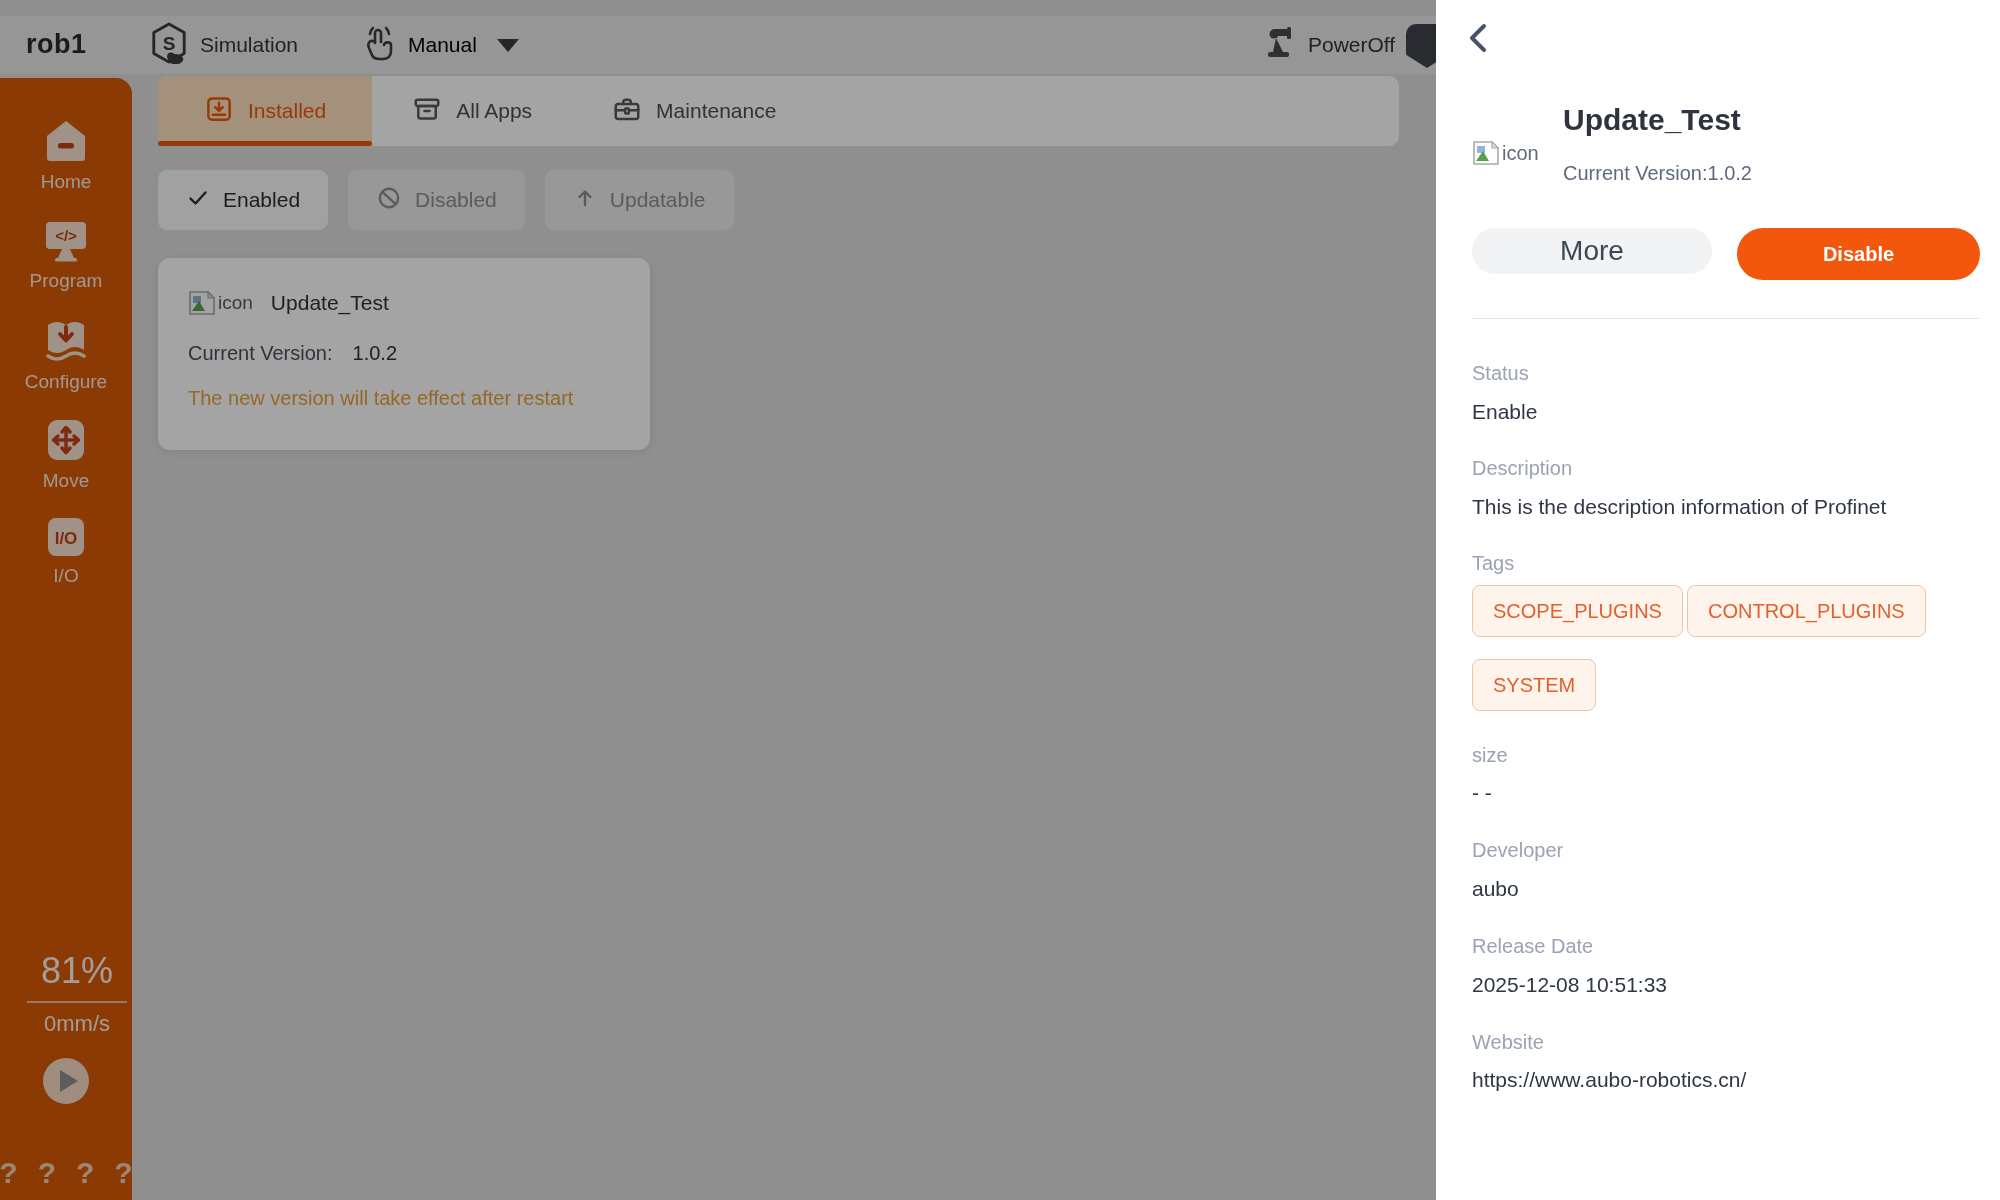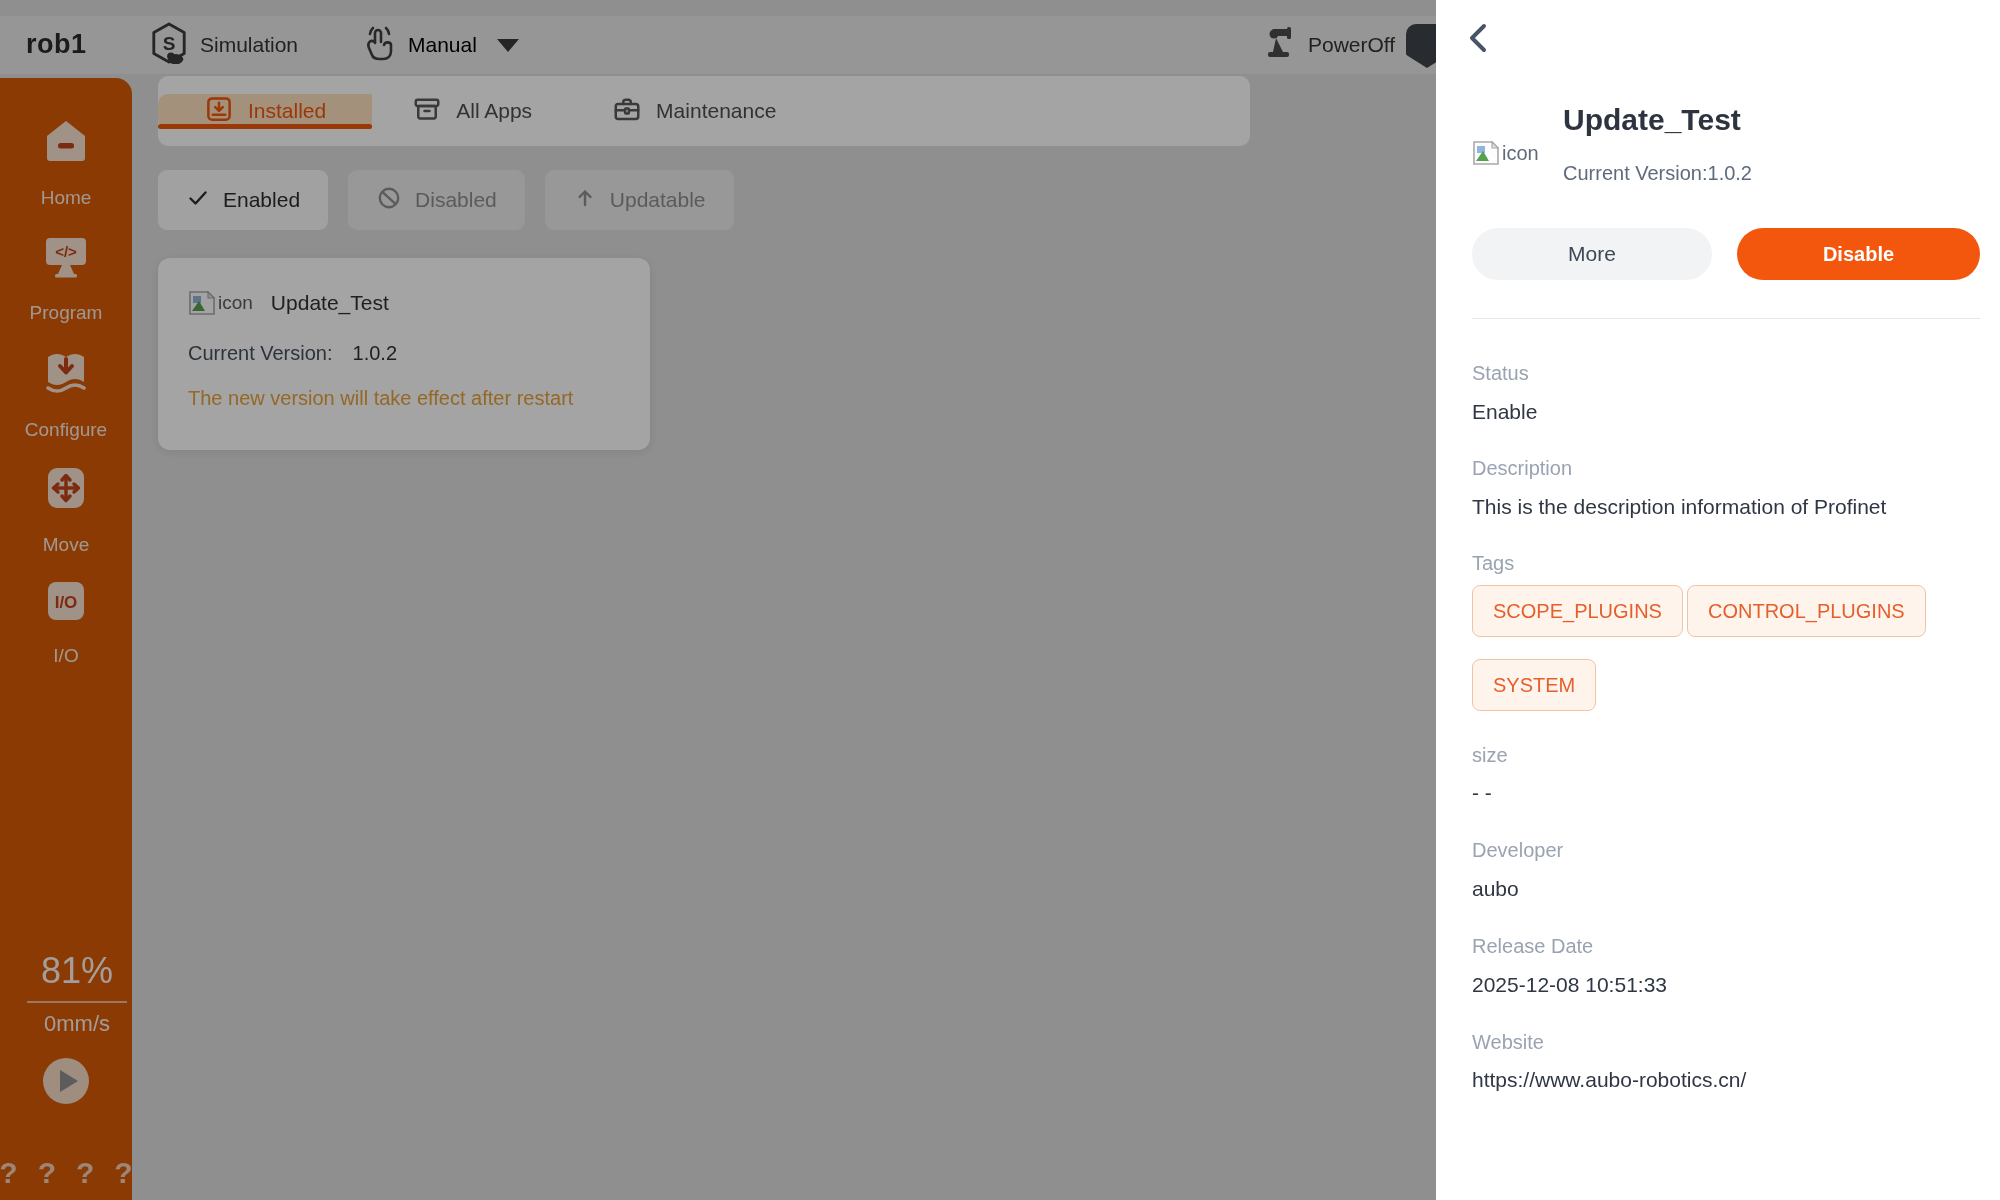--- a/index.html
+++ b/index.html
@@ -16,35 +16,35 @@
   .tb-power { left:1266px; }
   .tb-label { font-size:21px; color:#343434; }
   .tb-label.muted { color:#000000; }
   .caret-down { width:0; height:0; border-left:11px solid transparent; border-right:11px solid transparent; border-top:13px solid #3a3a3a; margin-left:8px; }
   .shield-partial { position:absolute; left:1406px; top:8px; width:42px; height:44px; background:#3f434b; border-radius:10px 10px 16px 16px; clip-path:polygon(0 0,100% 0,100% 70%,50% 100%,0 70%); }
 
   
   .sidebar { position:absolute; left:0; top:78px; width:132px; height:1122px; background:#d85b06; border-top-right-radius:16px; z-index:1; }
   .nav { display:flex; flex-direction:column; align-items:center; padding-top:40px; }
   .nav-item { display:flex; flex-direction:column; align-items:center; margin-bottom:24px; cursor:pointer; }
-  .nav-item .nav-label { margin-top:19px; font-size:19px; color:rgba(255,255,255,0.88); }
+  .nav-item .nav-label { margin-top:3px; font-size:19px; color:rgba(255,255,255,0.88); }
   .two-tone-cream { fill:rgba(255,253,248,0.85); }
   .two-tone-accent { fill:#c3441a; }
   .two-tone-accent-stroke { stroke:#c3441a; fill:none; }
   .speed-block { position:absolute; left:0; top:872px; width:154px; text-align:center; }
   .speed-pct { font-size:36px; color:rgba(255,255,255,0.95); font-weight:500; }
   .speed-rule { width:100px; margin:9px auto 8px auto; border:none; border-top:2px solid rgba(255,255,255,0.6); }
   .speed-val { font-size:22px; color:rgba(255,255,255,0.92); }
   .play-btn { position:absolute; left:43px; top:980px; width:46px; height:46px; border-radius:50%; background:rgba(255,255,255,0.78); display:flex; align-items:center; justify-content:center; cursor:pointer; }
   .play-tri { width:0; height:0; border-top:11px solid transparent; border-bottom:11px solid transparent; border-left:18px solid #8f8f8f; margin-left:5px; }
   .help-row { position:absolute; left:0; bottom:10px; width:132px; display:flex; justify-content:center; gap:20px; }
   .help-glyph { font-size:30px; color:rgba(255,255,255,0.72); font-weight:700; }
 
   
-  .tabstrip { position:absolute; left:158px; top:76px; width:1092px; height:70px; background:#ffffff; border-radius:10px; display:flex; z-index:1;align-items:center; }
+  .tabstrip { position:absolute; left:158px; top:76px; width:1241px; height:70px; background:#ffffff; border-radius:10px; display:flex; z-index:1; }
   .tab { display:flex; align-items:center; gap:14px; padding:0 40px; font-size:21px; color:#4f4f4f; cursor:pointer; position:relative; }
   .tab svg { stroke:#5a5a5a; }
   .tab.active { background:#fde2bf; border-radius:10px 0 0 10px; color:#f2570d; padding:0 46px; }
   .tab.active svg { stroke:#f2570d; }
   .tab.active::after { content:""; position:absolute; left:0; bottom:0; width:100%; height:5px; background:#f2570d; border-radius:3px; }
 
   
   .filters { position:absolute; left:158px; top:170px; display:flex; gap:20px; z-index:1; }
   .filter-btn { height:60px; border-radius:9px; display:flex; align-items:center; gap:13px; padding:0 28px; font-size:21px; cursor:pointer; border:none; }
   .filter-btn.on { background:#fbfbfb; color:#2e2e2e; }
@@ -64,21 +64,21 @@
 
   
   .dim-overlay { position:absolute; left:0; top:0; width:1436px; height:1200px; background:rgba(0,0,0,0.355); z-index:5; }
 
   
   .drawer { position:absolute; left:1436px; top:0; width:564px; height:1200px; background:#ffffff; z-index:10; }
   .back-btn { position:absolute; left:22px; top:18px; width:40px; height:40px; display:flex; align-items:center; justify-content:center; cursor:pointer; }
   .dr-icon { position:absolute; left:36px; top:140px; display:flex; align-items:center; gap:2px; }
   .dr-title { position:absolute; left:127px; top:103px; font-size:30px; font-weight:700; color:#2d3440; }
   .dr-sub { position:absolute; left:127px; top:162px; font-size:20px; color:#5d6b7c; }
-  .btn-more { position:absolute; left:36px; top:228px; width:240px; height:52px; border-radius:26px; background:#f1f3f5; border:none; font-size:21px; color:#3d4856; cursor:pointer; font-family:inherit; }
+  .btn-more { position:absolute; left:36px; top:228px; width:240px; height:46px; border-radius:26px; background:#f1f3f5; border:none; font-size:28px; color:#3d4856; cursor:pointer; font-family:inherit; }
   .btn-disable { position:absolute; left:301px; top:228px; width:243px; height:52px; border-radius:26px; background:#f2570d; border:none; font-size:20px; font-weight:600; color:#ffffff; cursor:pointer; font-family:inherit; }
   .dr-divider { position:absolute; left:36px; top:318px; width:508px; height:1px; background:#e4e7ec; }
   .f-label { position:absolute; left:36px; font-size:20px; color:#9aa3b2; }
   .f-value { position:absolute; left:36px; font-size:21px; color:#2f3744; }
   .tag-chip { position:absolute; height:52px; border:1px solid #f2c4a4; background:#fef4ec; color:#e65f2b; border-radius:8px; font-size:20px; display:flex; align-items:center; justify-content:center; padding:0 20px; cursor:default; }
 </style>
 </head>
 <body>
 
 <div class="stage">

